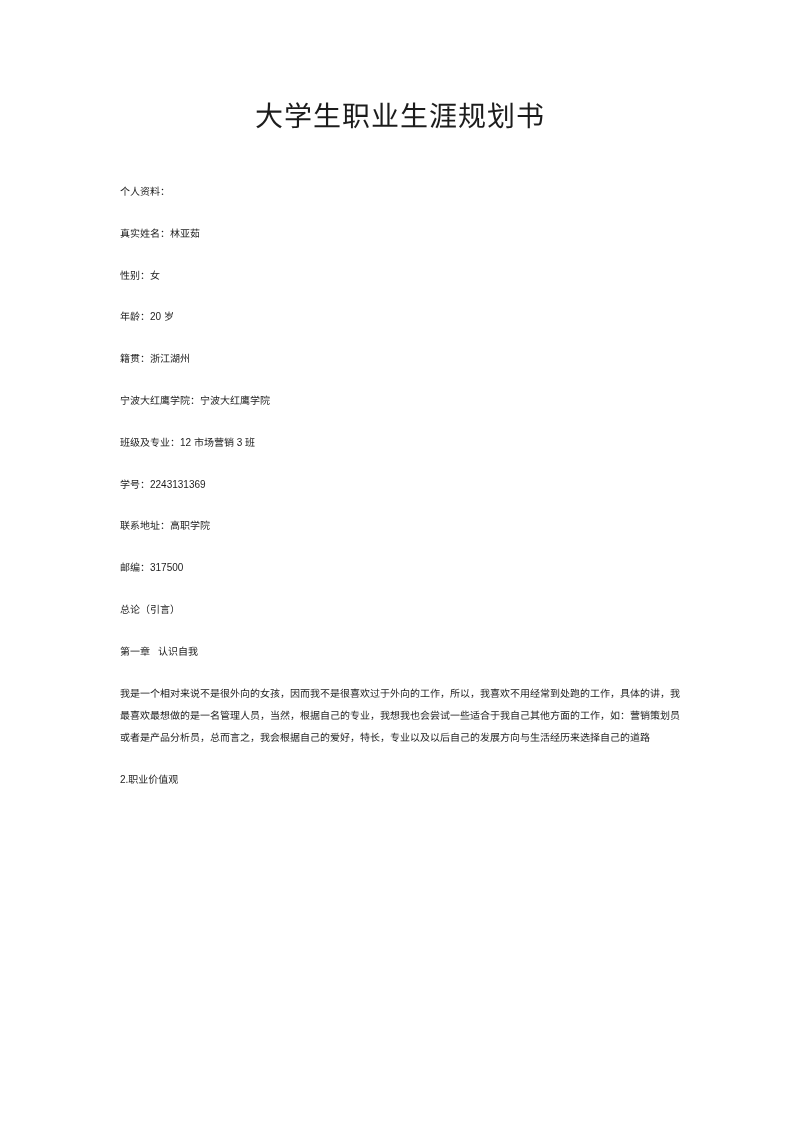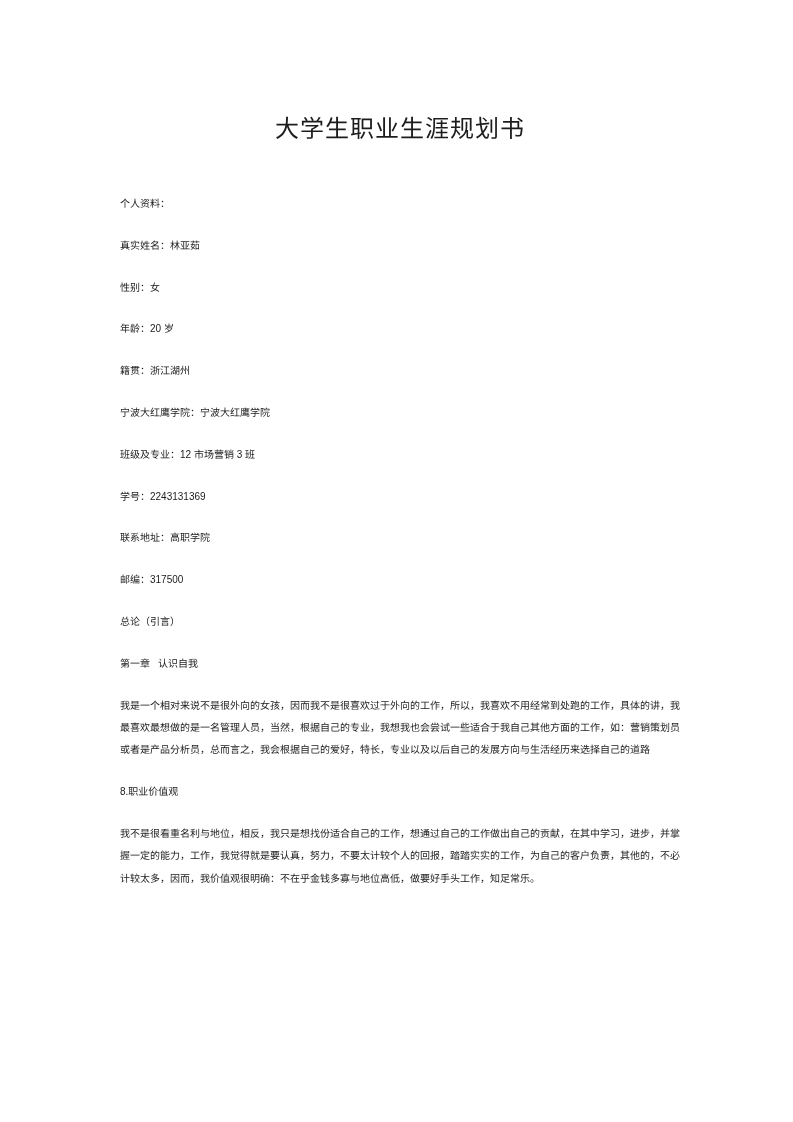--- a/index.html
+++ b/index.html
@@ -13,24 +13,24 @@
     height: 1122px;
     box-sizing: border-box;
     padding: 96px 113px 0 120px;
     background: #ffffff;
     color: #1c1c1c;
     overflow: hidden;
     
     font-family: "Liberation Sans", "Liberation Serif", serif;
   }
   .doc-title {
-    margin: 12px 0 43px 0;
+    margin: 0 0 43px 0;
     font-family: "Liberation Serif", "DejaVu Serif", serif;
     font-weight: 400;
-    font-size: 24px;
+    font-size: 28px;
     line-height: 42px;
     text-align: center;
     letter-spacing: 1px;
   }
   .para {
     margin: 0 0 19.4px 0;
     font-size: 10px;
     line-height: 22.4px;
   }
   .body-para {
@@ -72,17 +72,16 @@
   <p class="para"><span>邮编：</span><span>317500</span></p>
 
 
   <p class="para">总论（引言）</p>
 
   <p class="para"><span class="chapter-number">第一章</span><span>认识自我</span></p>
 
 
   <p class="para body-para">我是一个相对来说不是很外向的女孩，因而我不是很喜欢过于外向的工作，所以，我喜欢不用经常到处跑的工作，具体的讲，我最喜欢最想做的是一名管理人员，当然，根据自己的专业，我想我也会尝试一些适合于我自己其他方面的工作，如：营销策划员或者是产品分析员，总而言之，我会根据自己的爱好，特长，专业以及以后自己的发展方向与生活经历来选择自己的道路</p>
 
-  <p class="para">8.职业价值观</p>
+  <p class="para">2.职业价值观</p>
 
-  <p class="para body-para">我不是很看重名利与地位，相反，我只是想找份适合自己的工作，想通过自己的工作做出自己的贡献，在其中学习，进步，并掌握一定的能力，工作，我觉得就是要认真，努力，不要太计较个人的回报，踏踏实实的工作，为自己的客户负责，其他的，不必计较太多，因而，我价值观很明确：不在乎金钱多寡与地位高低，做要好手头工作，知足常乐。</p>
 
 </div>
 
 </body></html>

